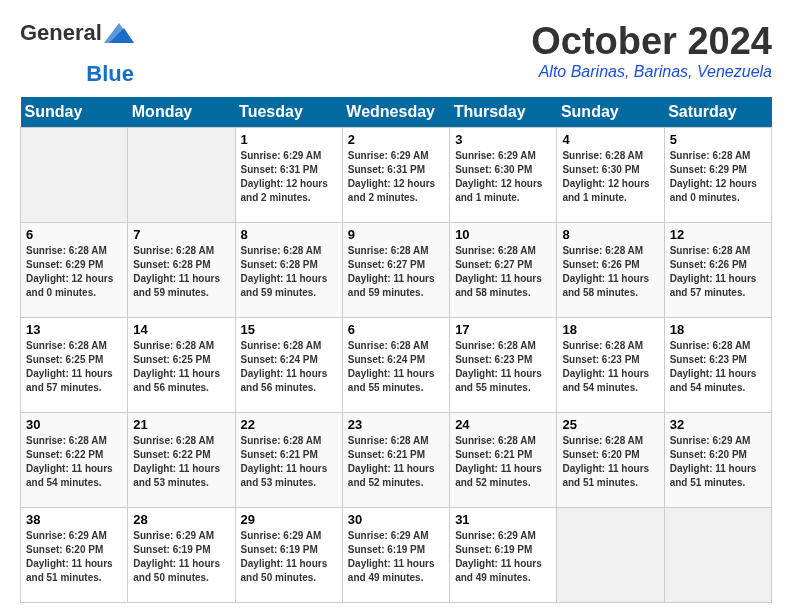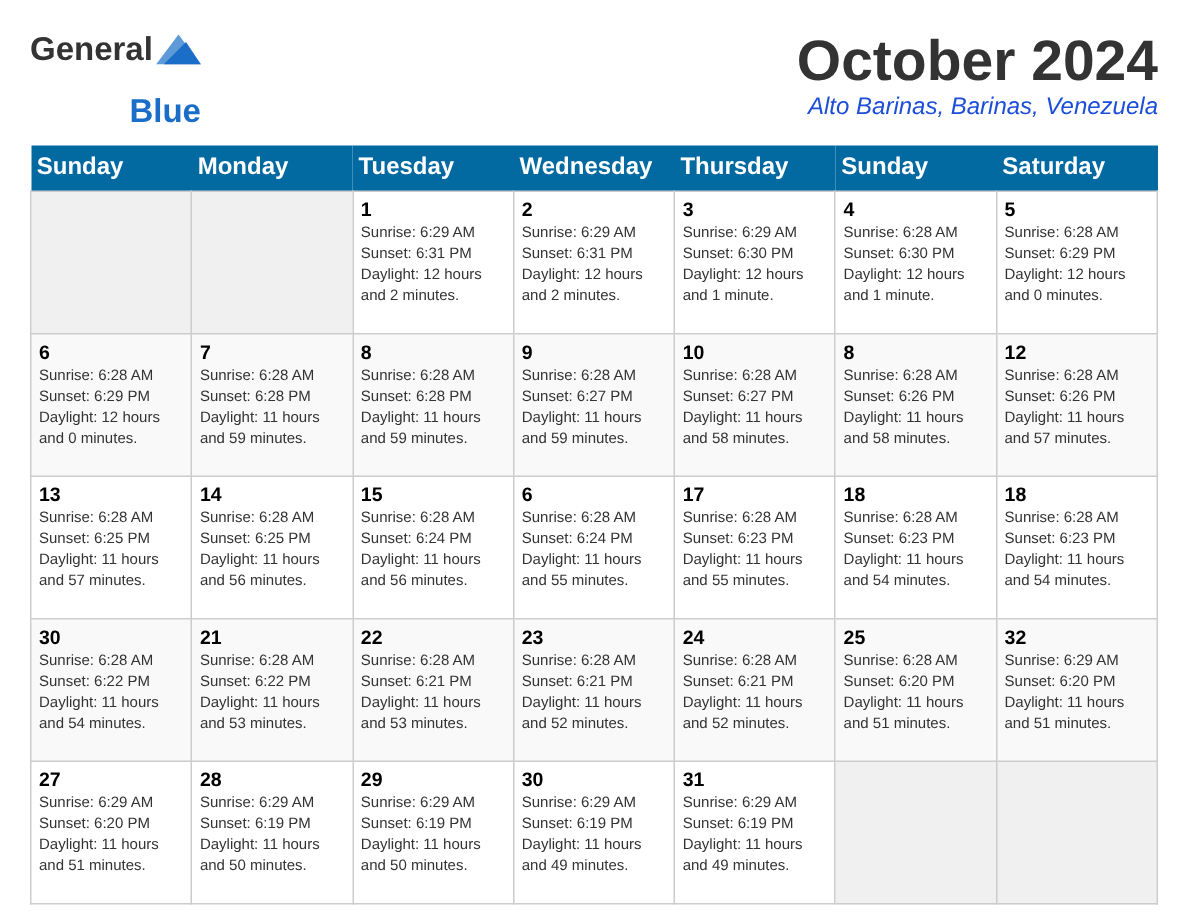--- a/index.html
+++ b/index.html
@@ -74,20 +74,21 @@
     .day-number {
       font-weight: bold;
       font-size: 13px;
       margin-bottom: 2px;
       display: block;
     }
     .day-info {
       font-size: 10px;
       color: #333;
       line-height: 1.4;
+      font-weight: bold;
     }
     .empty-cell {
       background-color: #f0f0f0 !important;
     }
     .week-row td {
       height: 95px;
     }
   </style>
 </head>
 <body>
@@ -309,21 +310,21 @@
         <td>
           <span class="day-number">32</span>
           <div class="day-info" style="white-space: pre-line;">Sunrise: 6:29 AM
 Sunset: 6:20 PM
 Daylight: 11 hours
 and 51 minutes.</div>
         </td>
       </tr>
       <tr class="week-row">
         <td>
-          <span class="day-number">27</span>
+          <span class="day-number">38</span>
           <div class="day-info" style="white-space: pre-line;">Sunrise: 6:29 AM
 Sunset: 6:20 PM
 Daylight: 11 hours
 and 51 minutes.</div>
         </td>
         <td>
           <span class="day-number">28</span>
           <div class="day-info" style="white-space: pre-line;">Sunrise: 6:29 AM
 Sunset: 6:19 PM
 Daylight: 11 hours

